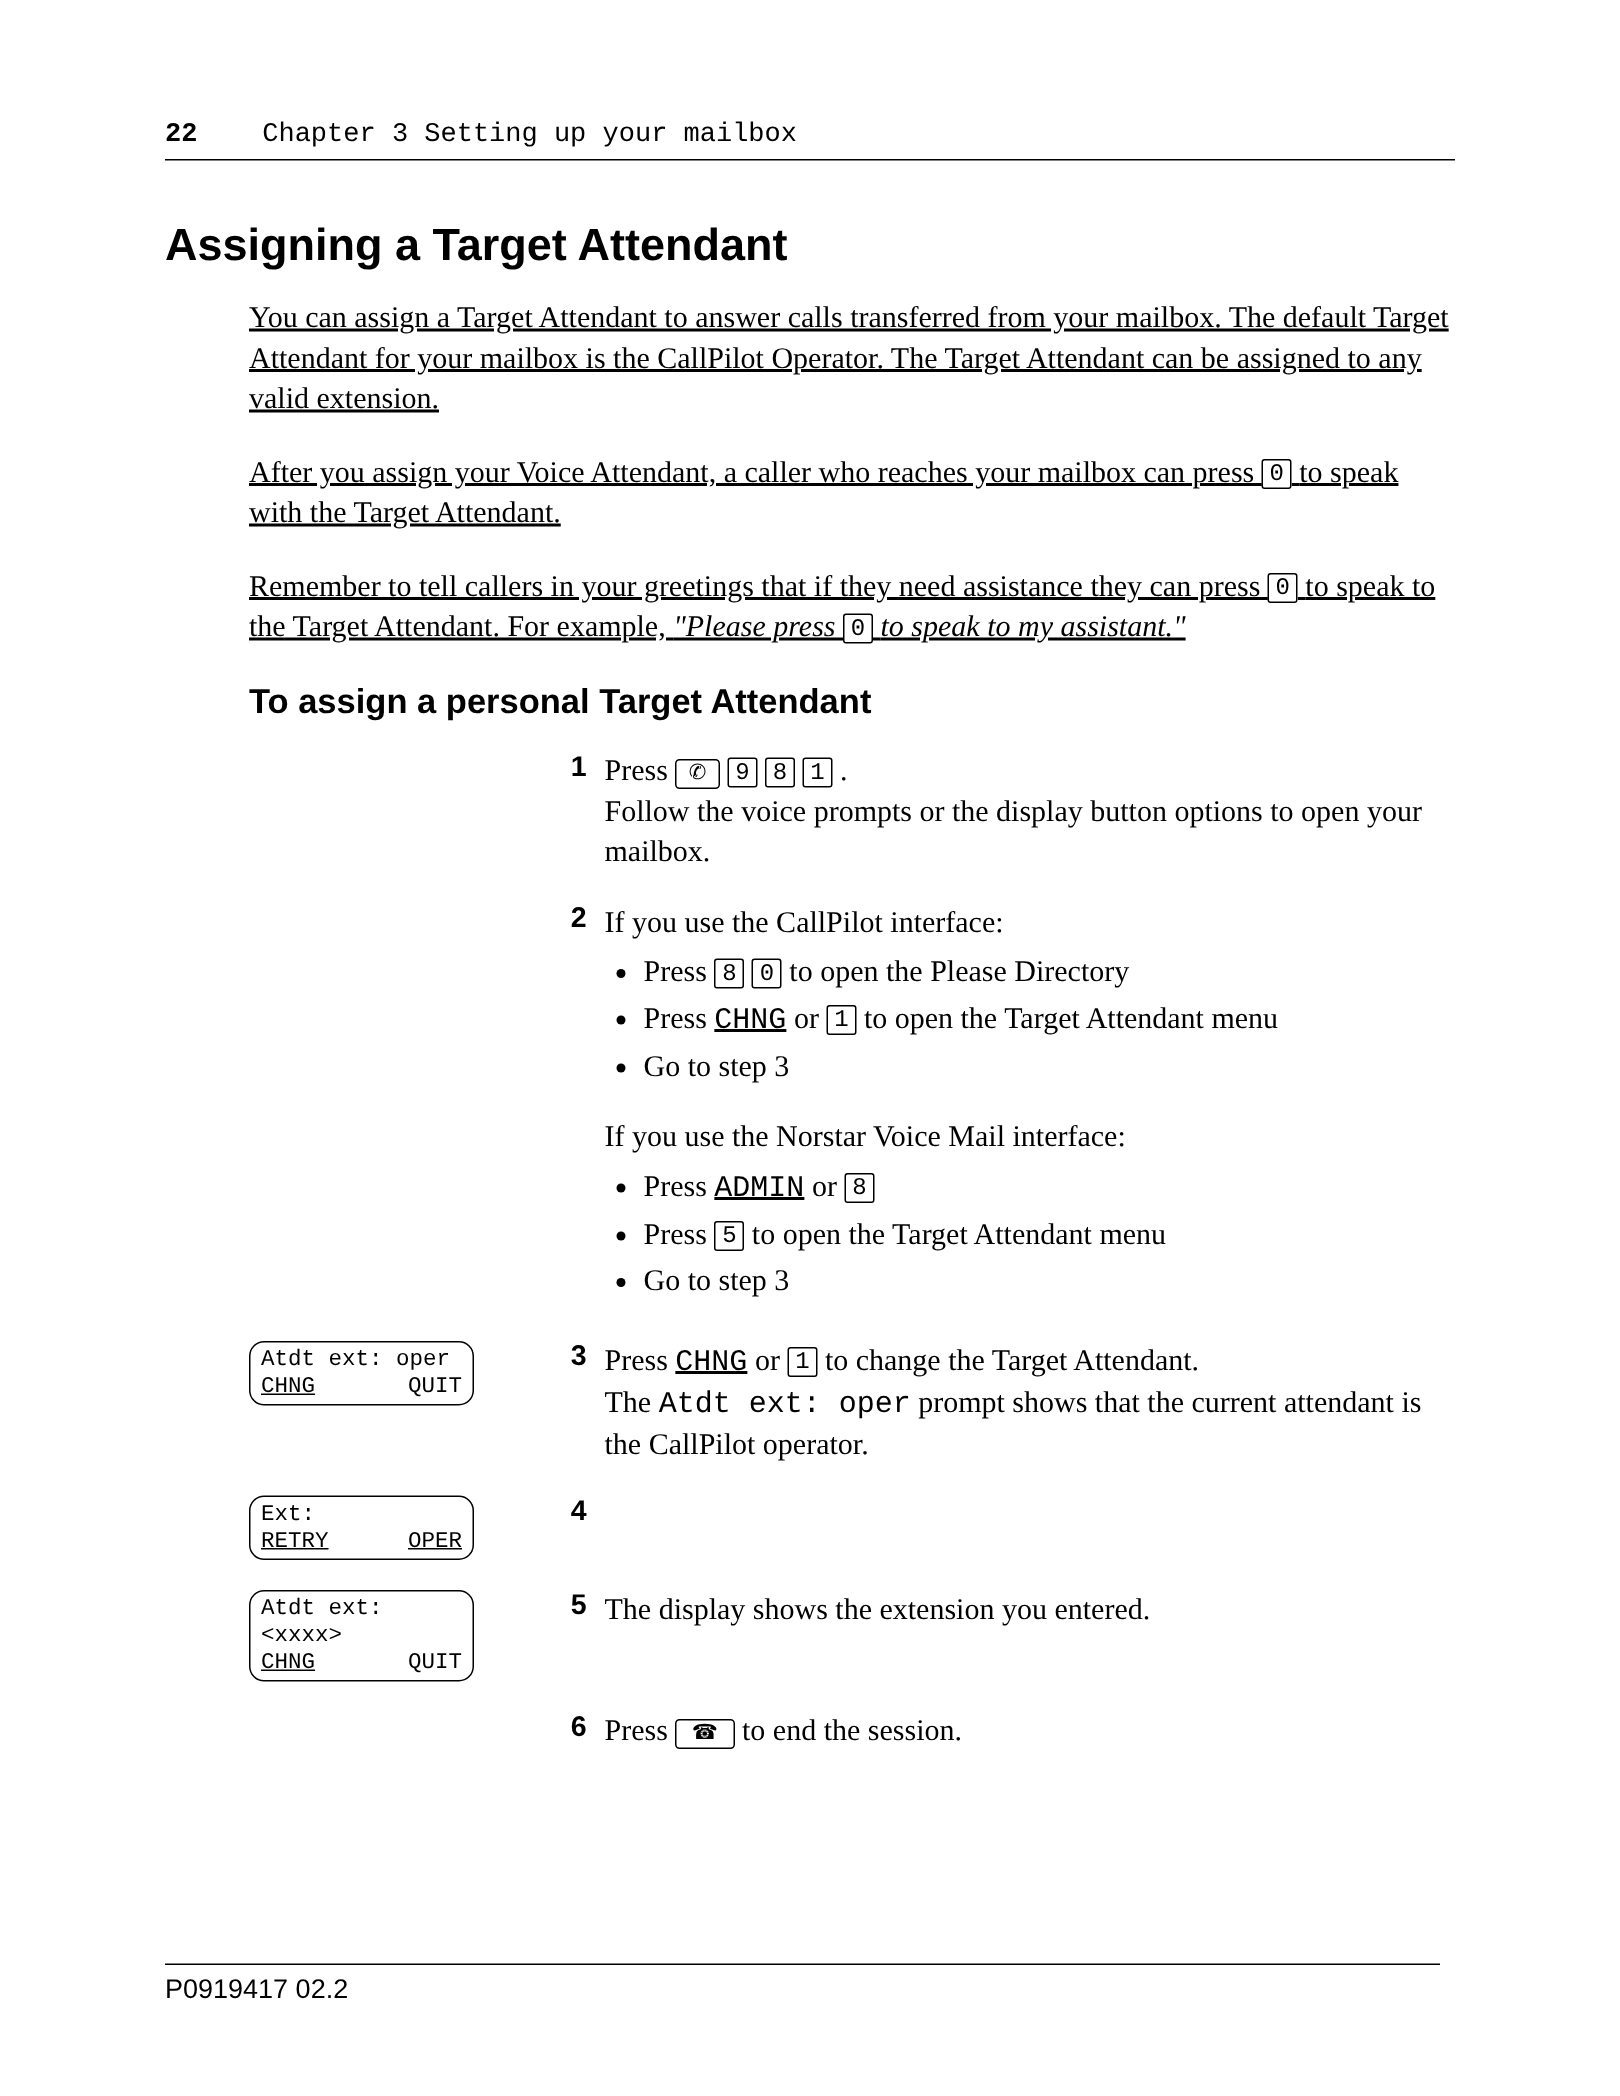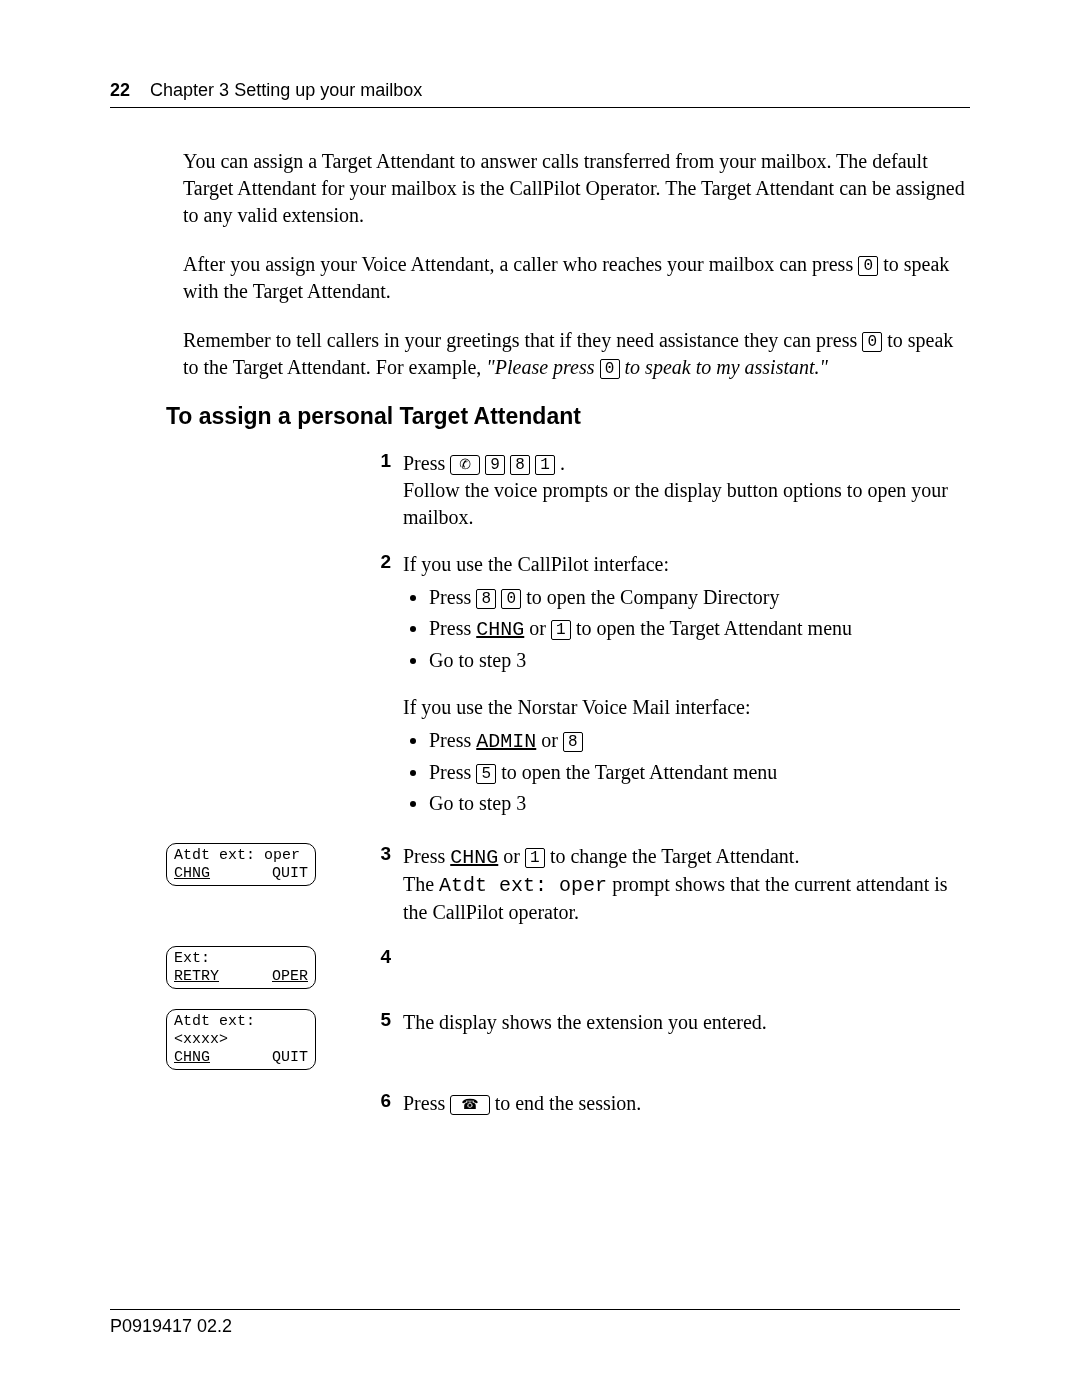--- a/index.html
+++ b/index.html
@@ -13,21 +13,21 @@
     height: 1397px;
     position: relative;
     box-sizing: border-box;
     padding: 80px 110px 60px 110px;
   }
   .header {
     border-bottom: 1.5px solid #000;
     padding-bottom: 6px;
     margin-bottom: 40px;
     font-size: 18px;
-    font-family: Liberation Sans, sans-serif;
+    font-family: Liberation Mono, monospace;
   }
   .header .pg {
     font-weight: bold;
   }
   h1.section {
     font-family: Arial, Helvetica, sans-serif;
     font-weight: bold;
     font-size: 30px;
     margin: 0 0 18px 0;
   }
@@ -35,21 +35,21 @@
     font-family: Arial, Helvetica, sans-serif;
     font-weight: bold;
     font-size: 23px;
     margin: 13px 0 20px 56px;
   }
   .intro {
     margin-left: 56px;
     font-size: 20px;
     line-height: 1.35;
   }
-  .intro p { margin: 0 0 22px 17px; }
+  .intro p { margin: 0 0 22px 0; text-decoration: underline; }
   .keybox {
     display: inline-block;
     border: 1.2px solid #000;
     border-radius: 2px;
     padding: 0 4px;
     font-family: "Courier New", monospace;
     font-size: 16px;
     line-height: 18px;
     min-width: 10px;
     text-align: center;
@@ -142,20 +142,21 @@
 <body>
 
 <div class="page">
 
   <div class="header">
     <span class="pg">22</span>
     <span>&nbsp;&nbsp;</span>
     <span>Chapter 3  Setting up your mailbox</span>
   </div>
 
+  <h1 class="section">Assigning a Target Attendant</h1>
 
   <div class="intro">
     <p>You can assign a Target Attendant to answer calls transferred from your mailbox. The default Target Attendant for your mailbox is the CallPilot Operator. The Target Attendant can be assigned to any valid extension.</p>
     <p>
       <span>After you assign your Voice Attendant, a caller who reaches your mailbox can press </span>
       <span class="keybox">0</span>
       <span> to speak with the Target Attendant.</span>
     </p>
     <p>
       <span>Remember to tell callers in your greetings that if they need assistance they can press </span>
@@ -190,21 +191,21 @@
     <div class="steprow">
       <div class="lcdcol"></div>
       <div class="numcol">2</div>
       <div class="bodycol">
         <span>If you use the CallPilot interface:</span>
         <ul>
           <li>
             <span>Press </span>
             <span class="keybox">8</span>
             <span class="keybox">0</span>
-            <span> to open the Company Directory</span>
+            <span> to open the Please Directory</span>
           </li>
           <li>
             <span>Press </span>
             <span class="softkey">CHNG</span>
             <span> or </span>
             <span class="keybox">1</span>
             <span> to open the Target Attendant menu</span>
           </li>
           <li>Go to step 3</li>
         </ul>

